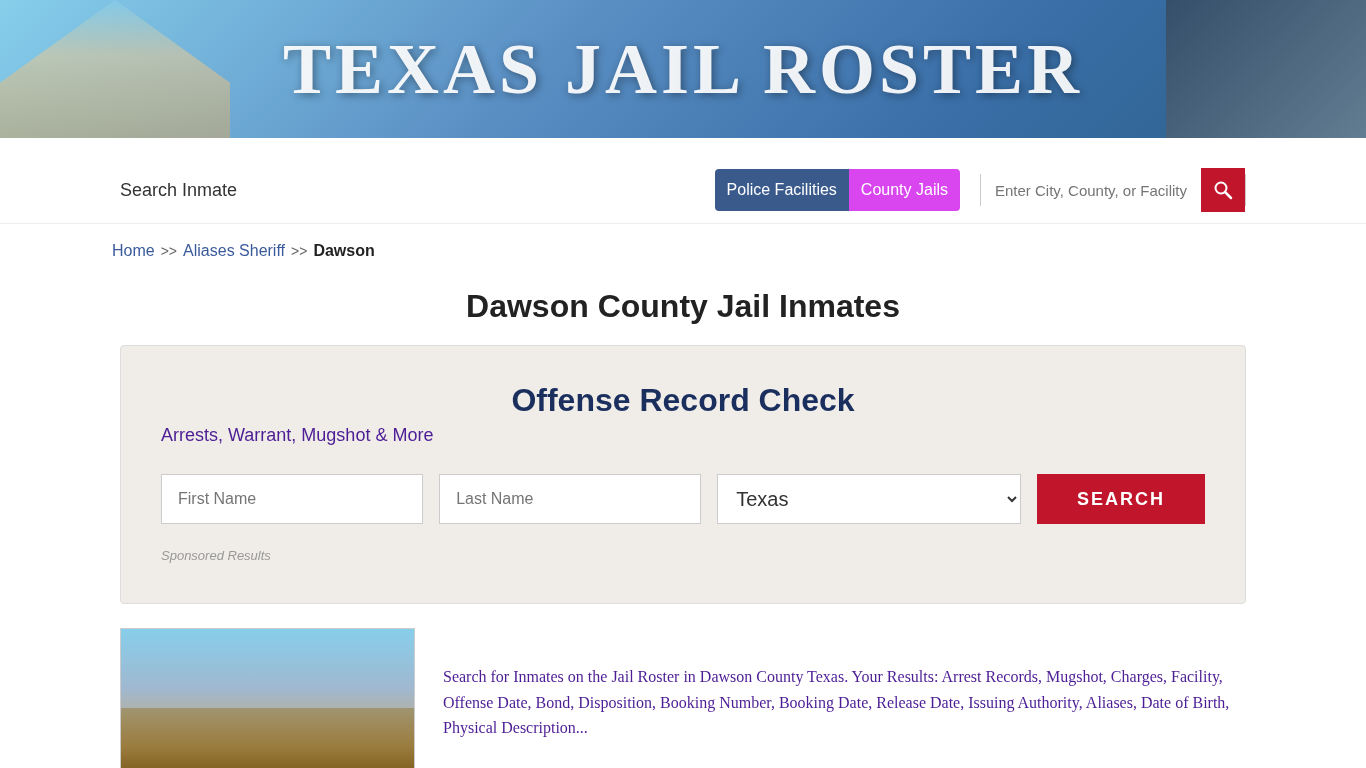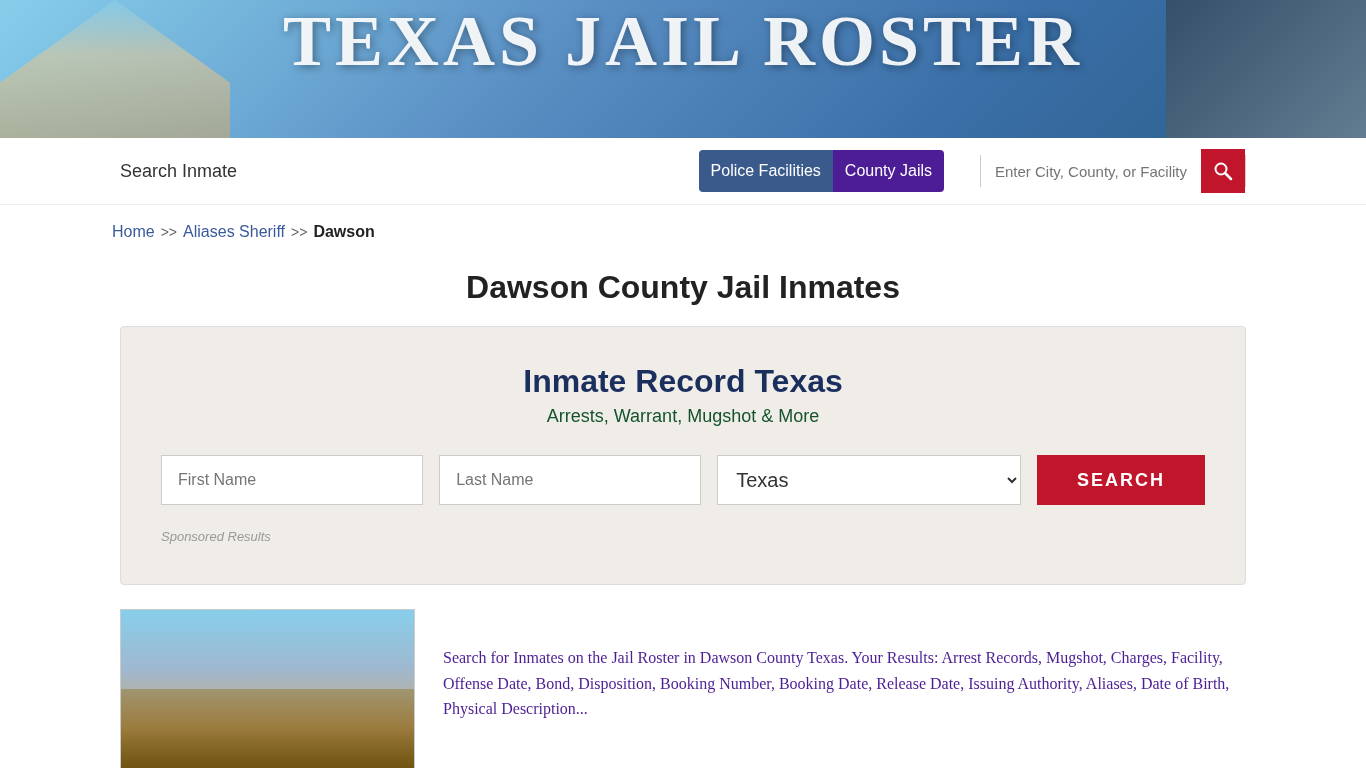--- a/index.html
+++ b/index.html
@@ -6,20 +6,21 @@
     body { font-family: Georgia, 'Times New Roman', serif; background: #fff; width: 1366px; min-height: 768px; overflow-x: hidden; }
 
     
     .header-banner {
       width: 1366px;
       height: 138px;
       background: linear-gradient(135deg, #87CEEB 0%, #5a8fc4 40%, #3a6fa8 70%, #2c5f8a 100%);
       position: relative;
       overflow: hidden;
       display: flex;
+      align-items: center;
       justify-content: center;
     }
     .header-banner .banner-title {
       font-size: 72px;
       font-weight: bold;
       color: rgba(255,255,255,0.92);
       letter-spacing: 4px;
       text-transform: uppercase;
       font-family: 'Palatino Linotype', Palatino, serif;
       text-shadow: 2px 2px 8px rgba(0,0,0,0.4);
@@ -46,21 +47,22 @@
       opacity: 0.5;
     }
 
     
     .nav-bar {
       display: flex;
       align-items: center;
       padding: 12px 120px;
       background: #fff;
       border-bottom: 1px solid #eee;
-      gap: 36px;
+      gap: 20px;
+      margin-top: 19px;
     }
     .nav-search-label {
       font-size: 18px;
       color: #333;
       font-family: Arial, sans-serif;
       font-weight: normal;
       flex: 1;
     }
     .nav-buttons {
       display: flex;
@@ -74,21 +76,21 @@
       cursor: pointer;
       border: none;
       font-weight: normal;
     }
     .nav-btn-police {
       background: #3a5a8c;
       color: #fff;
       border-radius: 4px 0 0 4px;
     }
     .nav-btn-county {
-      background: #4c1d95;
+      background: #d946ef;
       color: #fff;
       border-radius: 0 4px 4px 0;
     }
     .nav-search-box {
       display: flex;
       align-items: center;
       border: 1px solid #ccc;
       height: 32px;
     }
     .nav-search-input {
@@ -149,23 +151,23 @@
     }
     .record-check-title {
       text-align: center;
       font-size: 32px;
       font-weight: bold;
       color: #1a2f5e;
       font-family: Arial, sans-serif;
       margin-bottom: 6px;
     }
     .record-check-subtitle {
-      text-align: center;
+      text-align: left;
       font-size: 18px;
-      color: #14532d;
+      color: #4c1d95;
       font-family: Arial, sans-serif;
       margin-bottom: 28px;
     }
     .record-check-form {
       display: flex;
       gap: 16px;
       align-items: center;
       margin-bottom: 24px;
     }
     .form-input {
@@ -280,21 +282,21 @@
   <a href="#">Aliases Sheriff</a>
   <span class="sep">&gt;&gt;</span>
   <span class="current">Dawson</span>
 </div>
 
 <div class="page-title-section">
   <h1 class="page-title">Dawson County Jail Inmates</h1>
 </div>
 
 <div class="record-check-box">
-  <div class="record-check-title">Inmate Record Texas</div>
+  <div class="record-check-title">Offense Record Check</div>
   <div class="record-check-subtitle">Arrests, Warrant, Mugshot &amp; More</div>
   <div class="record-check-form">
     <input class="form-input" type="text" placeholder="First Name" style="">
     <input class="form-input" type="text" placeholder="Last Name" style="">
     <select class="form-select" id="state-select">
     <option value="Alabama">Alabama</option><option value="Alaska">Alaska</option><option value="Arizona">Arizona</option><option value="Arkansas">Arkansas</option><option value="California">California</option><option value="Colorado">Colorado</option><option value="Connecticut">Connecticut</option><option value="Delaware">Delaware</option><option value="Florida">Florida</option><option value="Georgia">Georgia</option><option value="Hawaii">Hawaii</option><option value="Idaho">Idaho</option><option value="Illinois">Illinois</option><option value="Indiana">Indiana</option><option value="Iowa">Iowa</option><option value="Kansas">Kansas</option><option value="Kentucky">Kentucky</option><option value="Louisiana">Louisiana</option><option value="Maine">Maine</option><option value="Maryland">Maryland</option><option value="Massachusetts">Massachusetts</option><option value="Michigan">Michigan</option><option value="Minnesota">Minnesota</option><option value="Mississippi">Mississippi</option><option value="Missouri">Missouri</option><option value="Montana">Montana</option><option value="Nebraska">Nebraska</option><option value="Nevada">Nevada</option><option value="New Hampshire">New Hampshire</option><option value="New Jersey">New Jersey</option><option value="New Mexico">New Mexico</option><option value="New York">New York</option><option value="North Carolina">North Carolina</option><option value="North Dakota">North Dakota</option><option value="Ohio">Ohio</option><option value="Oklahoma">Oklahoma</option><option value="Oregon">Oregon</option><option value="Pennsylvania">Pennsylvania</option><option value="Rhode Island">Rhode Island</option><option value="South Carolina">South Carolina</option><option value="South Dakota">South Dakota</option><option value="Tennessee">Tennessee</option><option value="Texas" selected="">Texas</option><option value="Utah">Utah</option><option value="Vermont">Vermont</option><option value="Virginia">Virginia</option><option value="Washington">Washington</option><option value="West Virginia">West Virginia</option><option value="Wisconsin">Wisconsin</option><option value="Wyoming">Wyoming</option></select>
     <button class="form-search-btn">SEARCH</button>
   </div>
   <div class="sponsored-label">Sponsored Results</div>
 </div>

